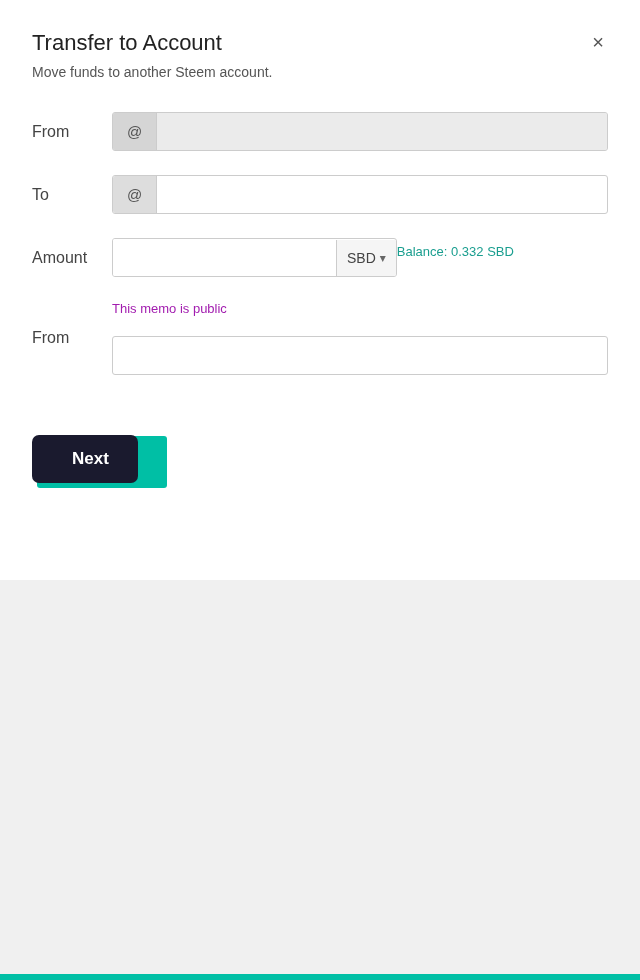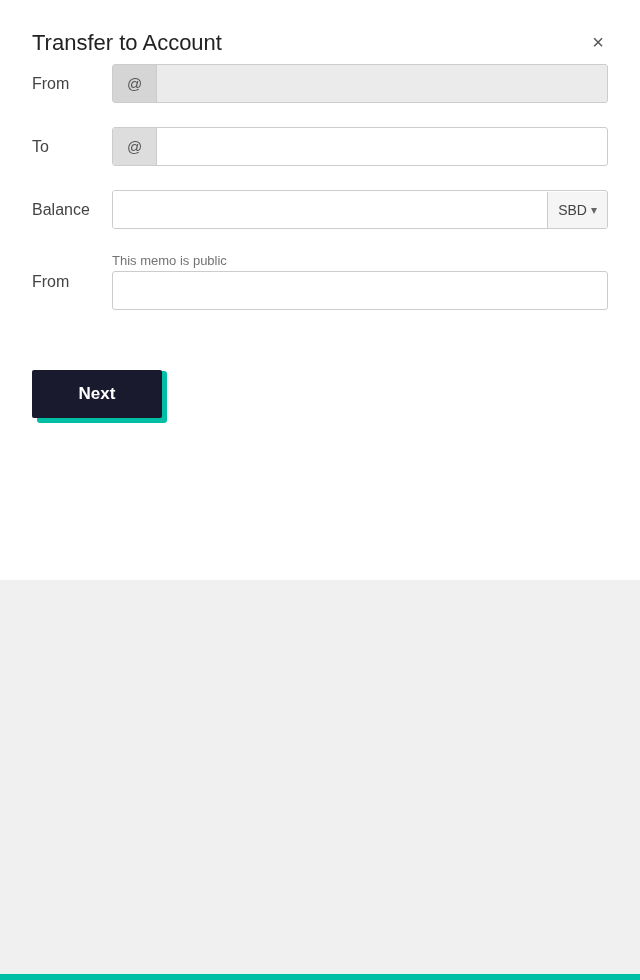--- a/index.html
+++ b/index.html
@@ -106,21 +106,20 @@
     }
 
     .input-wrapper.disabled .text-input {
       background: #ebebeb;
       color: #555;
     }
 
     .amount-section {
       flex: 1;
       display: flex;
-      flex-direction: column;
     }
 
     .amount-row {
       display: flex;
       align-items: center;
       border: 1px solid #ccc;
       border-radius: 3px;
       overflow: hidden;
     }
 
@@ -157,22 +156,22 @@
     }
 
     .memo-section {
       flex: 1;
       display: flex;
       flex-direction: column;
     }
 
     .memo-public-note {
       font-size: 13px;
-      color: #737373;
-      margin-bottom: 3px;
+      color: #a21caf;
+      margin-bottom: 20px;
     }
 
     .memo-input {
       width: 100%;
       border: 1px solid #ccc;
       border-radius: 3px;
       padding: 10px 12px;
       font-size: 15px;
       color: #333;
       outline: none;
@@ -198,42 +197,43 @@
     .next-btn {
       position: relative;
       z-index: 1;
       background: #1a1a2e;
       color: #fff;
       border: none;
       padding: 14px 40px;
       font-size: 17px;
       font-weight: 700;
       cursor: pointer;
-      border-radius: 2px;
-      width: 130px;
+      border-radius: 7px;
+      width: 106px;
       display: block;
     }
 
     .bottom-bar {
       position: fixed;
       bottom: 0;
       left: 0;
       width: 640px;
       height: 6px;
       background: #00bfa5;
     }
   </style>
 </head>
 <body>
 
 <div class="dialog">
   <div class="dialog-header">
     <h2 class="dialog-title">Transfer to Account</h2>
     <button class="close-btn">×</button>
   </div>
+  <p class="dialog-subtitle">Move funds to another Steem account.</p>
 
   
   <div class="form-row">
     <label class="form-label">From</label>
     <div class="input-wrapper disabled">
       <span class="at-prefix">@</span>
       <input class="text-input" type="text" readonly="" style="">
     </div>
   </div>
 
@@ -241,29 +241,30 @@
   <div class="form-row">
     <label class="form-label">To</label>
     <div class="input-wrapper">
       <span class="at-prefix">@</span>
       <input class="text-input" type="text" style="">
     </div>
   </div>
 
   
   <div class="form-row">
-    <label class="form-label">Balance</label>
+    <label class="form-label">Amount</label>
     <div class="amount-section">
       <div class="amount-row">
         <input class="amount-input" type="text" style="">
         <div class="currency-select">
           <span>SBD</span>
           <span class="chevron-icon">▾</span>
         </div>
       </div>
+      <span class="balance-text">Balance: 0.332 SBD</span>
     </div>
   </div>
 
   
   <div class="form-row">
     <label class="form-label">From</label>
     <div class="memo-section">
       <span class="memo-public-note">This memo is public</span>
       <input class="memo-input" type="text" style="">
     </div>

